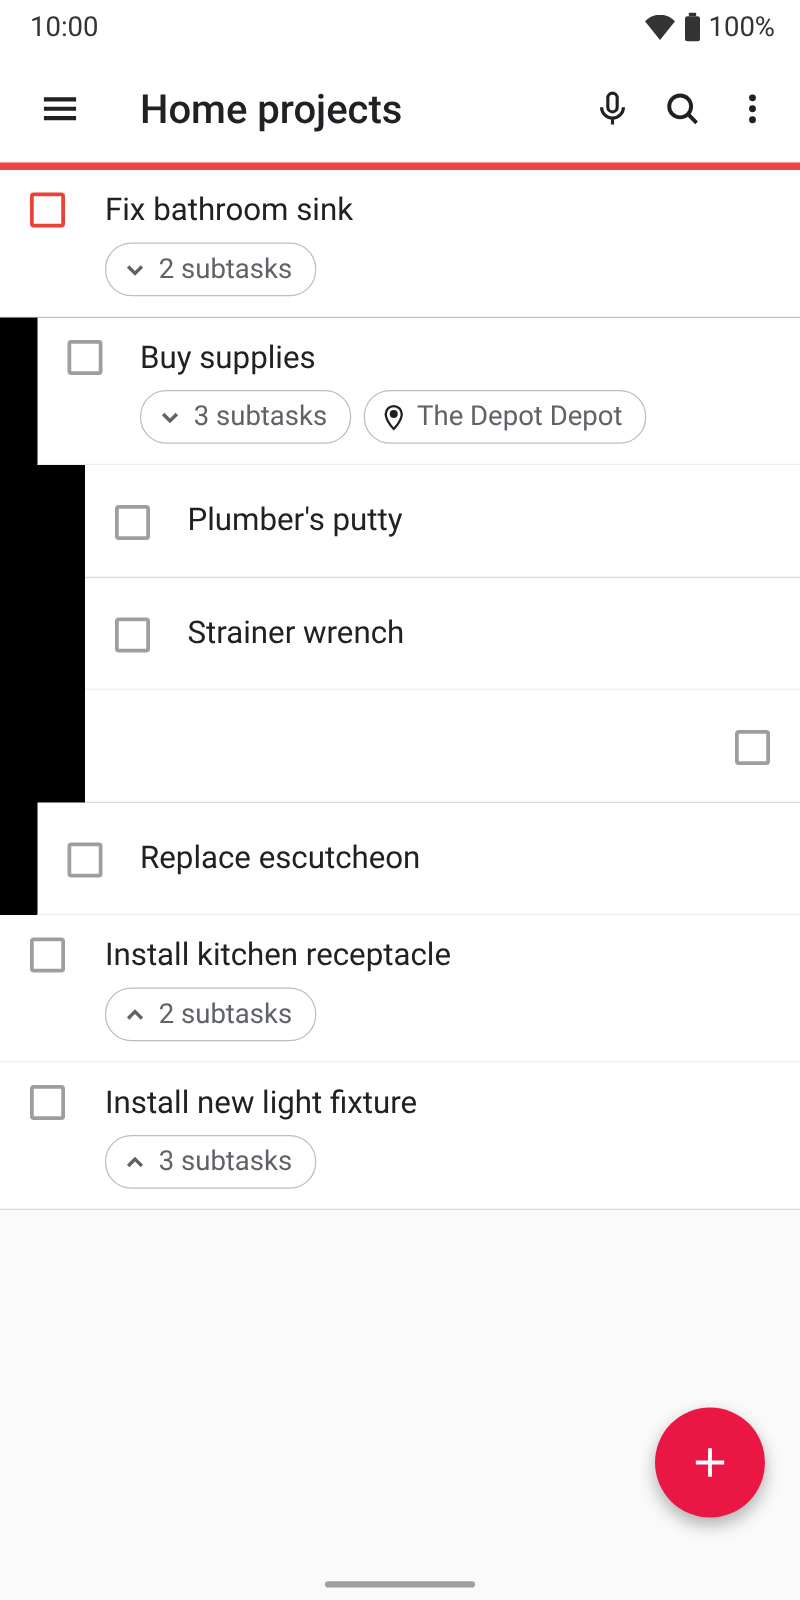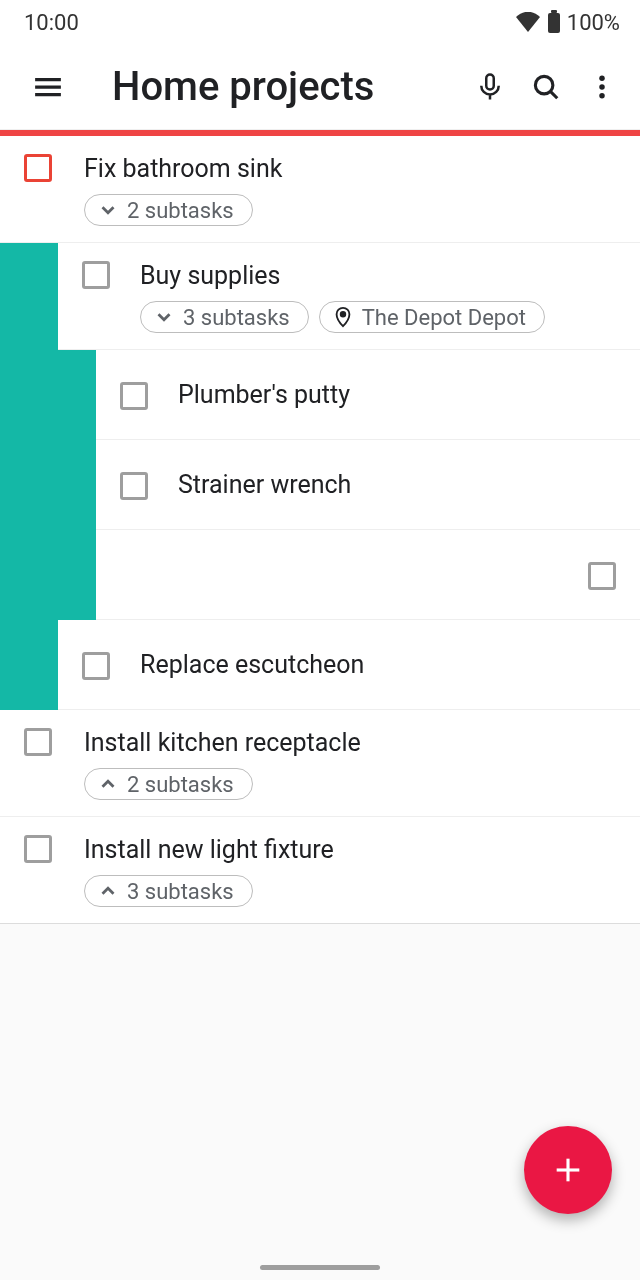--- a/index.html
+++ b/index.html
@@ -6,44 +6,44 @@
   html, body { width: 640px; height: 1280px; font-family: Roboto, "Helvetica Neue", Arial, sans-serif; background:#fafafa; color:#202124; }
   .screen { width:640px; height:1280px; position:relative; overflow:hidden; background:#fafafa; }
 
   
   .status-bar { height:44px; display:flex; align-items:center; justify-content:space-between; padding:0 20px 0 24px; font-size:22px; color:#333; background:#fff; }
   .status-right { display:flex; align-items:center; gap:6px; }
   .status-right svg { display:block; }
 
   
   .app-bar { height:86px; display:flex; align-items:center; padding:0 10px 0 20px; background:#fff; border-bottom:1px solid #efefef; }
-  .app-bar .title { font-size:40px; font-weight:500; margin-left:36px; flex:1; color:#202124; }
+  .app-bar .title { font-size:32px; font-weight:500; margin-left:36px; flex:1; color:#202124; }
   .icon-btn { width:56px; height:56px; border:none; background:none; display:flex; align-items:center; justify-content:center; cursor:pointer; }
   .icon-btn svg { width:30px; height:30px; }
 
   
   .list { background:#fafafa; }
   .task { background:#fff; padding:16px 24px 16px 24px; display:flex; align-items:flex-start; text-align:left; border-bottom:1px solid #eeeeee; }
   .task.level0 { padding-left:24px; }
   .task.level1 { margin-left:30px; padding-left:24px; border-left:none; }
   .task.level2 { margin-left:68px; padding-left:24px; }
   .task .checkbox { width:28px; height:28px; flex:0 0 28px; margin-top:2px; border:3px solid #9e9e9e; border-radius:3px; background:#fff; }
   .task .checkbox.priority { border-color:#ea4335; }
   .task .task-body { margin-left:32px; flex:1; }
   .task.level1 .task-body { margin-left:30px; }
   .task.level2 .task-body { margin-left:30px; }
   .task .task-title { font-size:25px; line-height:34px; color:#202124; }
   .chips { margin-top:8px; display:flex; gap:10px; }
-  .chip { display:inline-flex; align-items:center; gap:8px; height:32px; padding:0 18px 0 12px; border:1px solid #bdbdbd; border-radius:21px; font-size:22px; color:#5f6368; background:#fff; }
+  .chip { display:inline-flex; align-items:center; gap:8px; height:43px; padding:0 18px 0 12px; border:1px solid #bdbdbd; border-radius:21px; font-size:22px; color:#5f6368; background:#fff; }
   .chip svg { width:22px; height:22px; }
   .task.simple { min-height:90px; align-items:center;justify-content:flex-end; }
   .task.simple .task-title { margin:0; }
 
   
-  .indent-block { background:#14b8a6;padding-left:28px; }
+  .indent-block { background:#000000; }
 
   
   .fab { position:absolute; right:28px; bottom:66px; width:88px; height:88px; border-radius:44px; background:#ea1744; box-shadow:0 6px 14px rgba(0,0,0,0.3); display:flex; align-items:center; justify-content:center; border:none; cursor:pointer; }
   .fab svg { width:34px; height:34px; }
 
   
   .nav-handle { position:absolute; bottom:10px; left:50%; transform:translateX(-50%); width:120px; height:5px; border-radius:3px; background:#9e9e9e; }
 </style>
 </head>
 <body>

